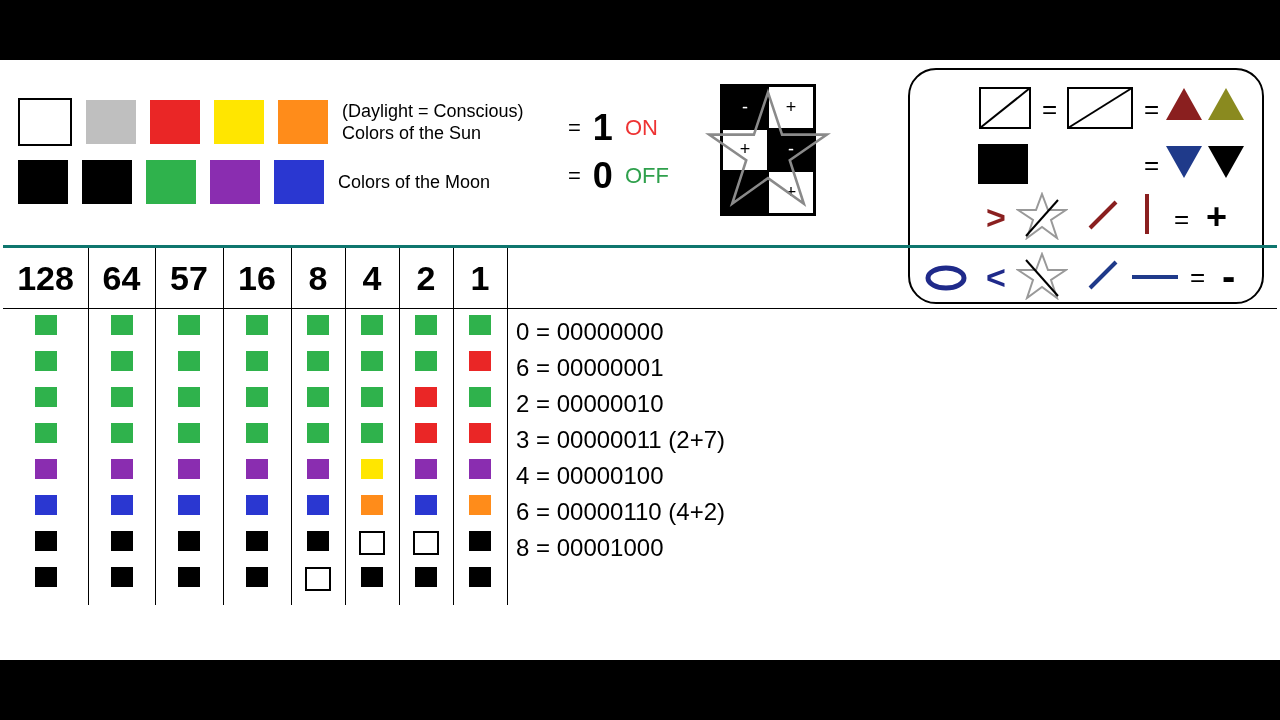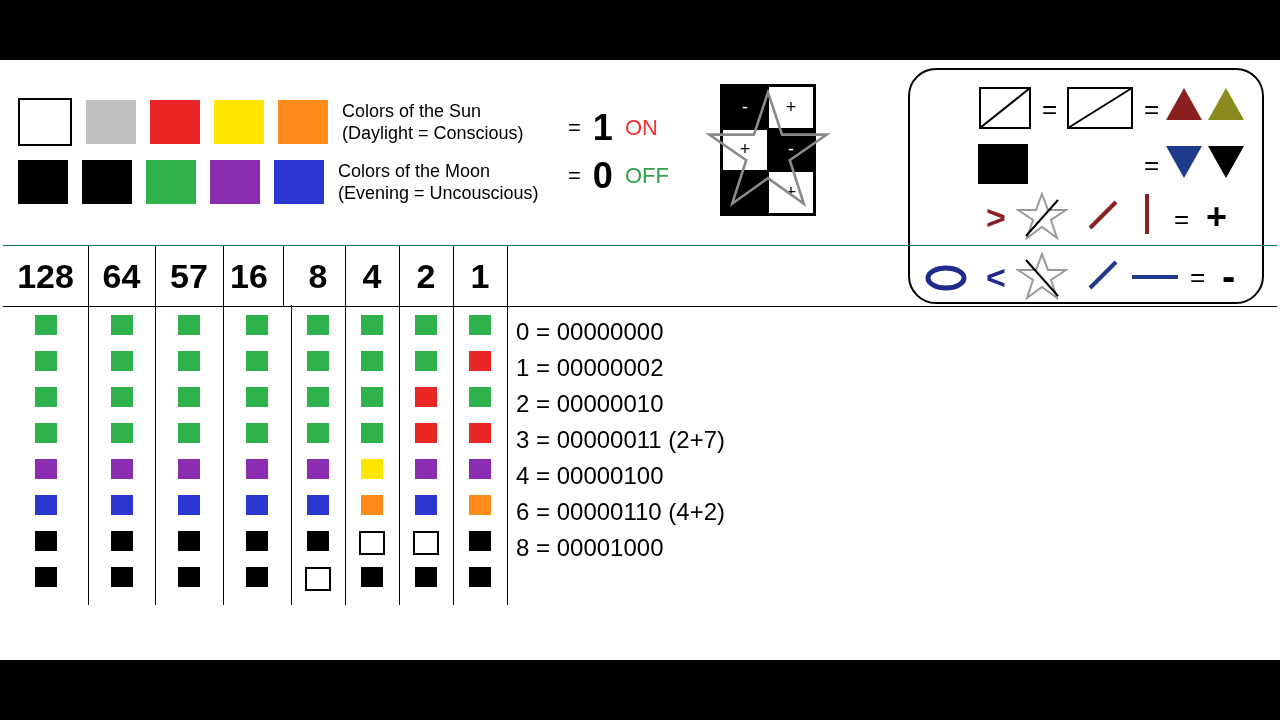--- a/index.html
+++ b/index.html
@@ -29,21 +29,21 @@
   .checker .c{position:absolute;width:50%;height:33.33%;box-sizing:border-box;border:1px solid #000;display:flex;align-items:center;justify-content:center;font-size:18px;}
   .cw{background:#fff;}
   .cb{background:#000;color:#fff;}
   
   .legend{position:absolute;right:16px;top:8px;width:352px;height:232px;border:2px solid #000;border-radius:28px;}
   .legend *{position:absolute;}
   .eq{font-size:26px;}
   .tri-up{width:0;height:0;border-left:18px solid transparent;border-right:18px solid transparent;}
   .tri-dn{width:0;height:0;border-left:18px solid transparent;border-right:18px solid transparent;}
   
-  .bits{position:absolute;left:3px;top:185px;width:1274px;border-top:1px solid #0f766e;border-bottom:1px solid #000;height:60px;}
+  .bits{position:absolute;left:3px;top:185px;width:1274px;border-top:3px solid #0f766e;border-bottom:1px solid #000;height:60px;}
   .bits .cell{position:absolute;top:0;height:60px;border-right:1px solid #000;display:flex;align-items:center;justify-content:center;font-size:34px;font-weight:bold;}
   
   .grid{position:absolute;left:3px;top:245px;}
   .grid .col{position:absolute;top:0;width:65px;height:300px;border-right:1px solid #000;}
   .dot{position:absolute;width:22px;height:20px;left:50%;transform:translateX(-50%);}
   .dot.outline{border:2px solid #000;background:#fff;}
   .eqns{position:absolute;left:516px;top:254px;font-size:24px;line-height:36px;}
   
   .footer{position:absolute;left:0;bottom:6px;width:100%;text-align:center;font-size:18px;color:#9a9a9a;border-top:1px solid #ccc;padding-top:10px;}
 </style>
@@ -53,33 +53,32 @@
 <div class="page">
 
   <div class="swatches">
     <div class="row">
       <div class="sq outline"></div>
       <div class="sq silver"></div>
       <div class="sq red"></div>
       <div class="sq yellow"></div>
       <div class="sq orange"></div>
       <div class="sunmoon">
+        <div>(Daylight = Conscious)</div>
         <div>Colors of the Sun</div>
-        <div>(Daylight = Conscious)</div>
       </div>
     </div>
     <div class="row">
       <div class="sq black"></div>
       <div class="sq black"></div>
       <div class="sq green"></div>
       <div class="sq purple"></div>
       <div class="sq blue"></div>
       <div class="sunmoon">
         <div>Colors of the Moon</div>
-        <div>(Evening = Uncouscious)</div>
       </div>
     </div>
   </div>
 
   <div class="onoff">
     <div>
       <span>=</span>
       <span class="big">1</span>
       <span class="on">ON</span>
     </div>
@@ -150,21 +149,21 @@
         <line x1="0" y1="3" x2="46" y2="3" stroke="#1f3a8a" stroke-width="4"></line>
       </svg>
     <span class="eq" style="left:280px;top:192px">=</span>
     <span style="left:312px;top:184px;font-size:40px;font-weight:bold">-</span>
   </div>
 
   <div class="bits">
       <div class="cell" style="left: 0px; width: 85px;">128</div>
       <div class="cell" style="left: 85px; width: 67px;">64</div>
       <div class="cell" style="left: 152px; width: 68px;">57</div>
-      <div class="cell" style="left: 212px; width: 68px;">16</div>
+      <div class="cell" style="left: 220px; width: 68px;">16</div>
       <div class="cell" style="left: 288px; width: 54px;">8</div>
       <div class="cell" style="left: 342px; width: 54px;">4</div>
       <div class="cell" style="left: 396px; width: 54px;">2</div>
       <div class="cell" style="left: 450px; width: 54px;">1</div>
     </div>
 
   <div class="grid">
       <div class="col" style="left: 0px; width: 85px;">
         <div class="dot" style="background: rgb(47, 178, 76); top: 10px;"></div>
         <div class="dot" style="background: rgb(47, 178, 76); top: 46px;"></div>
@@ -242,21 +241,21 @@
         <div class="dot" style="background: rgb(234, 38, 38); top: 118px;"></div>
         <div class="dot" style="background: rgb(138, 45, 176); top: 154px;"></div>
         <div class="dot" style="background: rgb(255, 140, 26); top: 190px;"></div>
         <div class="dot" style="background: rgb(0, 0, 0); top: 226px;"></div>
         <div class="dot" style="background: rgb(0, 0, 0); top: 262px;"></div>
       </div>
     </div>
 
   <div class="eqns">
       <div>0 = 00000000</div>
-      <div>1 = 00000002</div>
+      <div>6 = 00000001</div>
       <div>2 = 00000010</div>
       <div>3 = 00000011  (2+7)</div>
       <div>4 = 00000100</div>
       <div>6 = 00000110  (4+2)</div>
       <div>8 = 00001000</div>
     </div>
 
 </div>
 
 </body></html>

